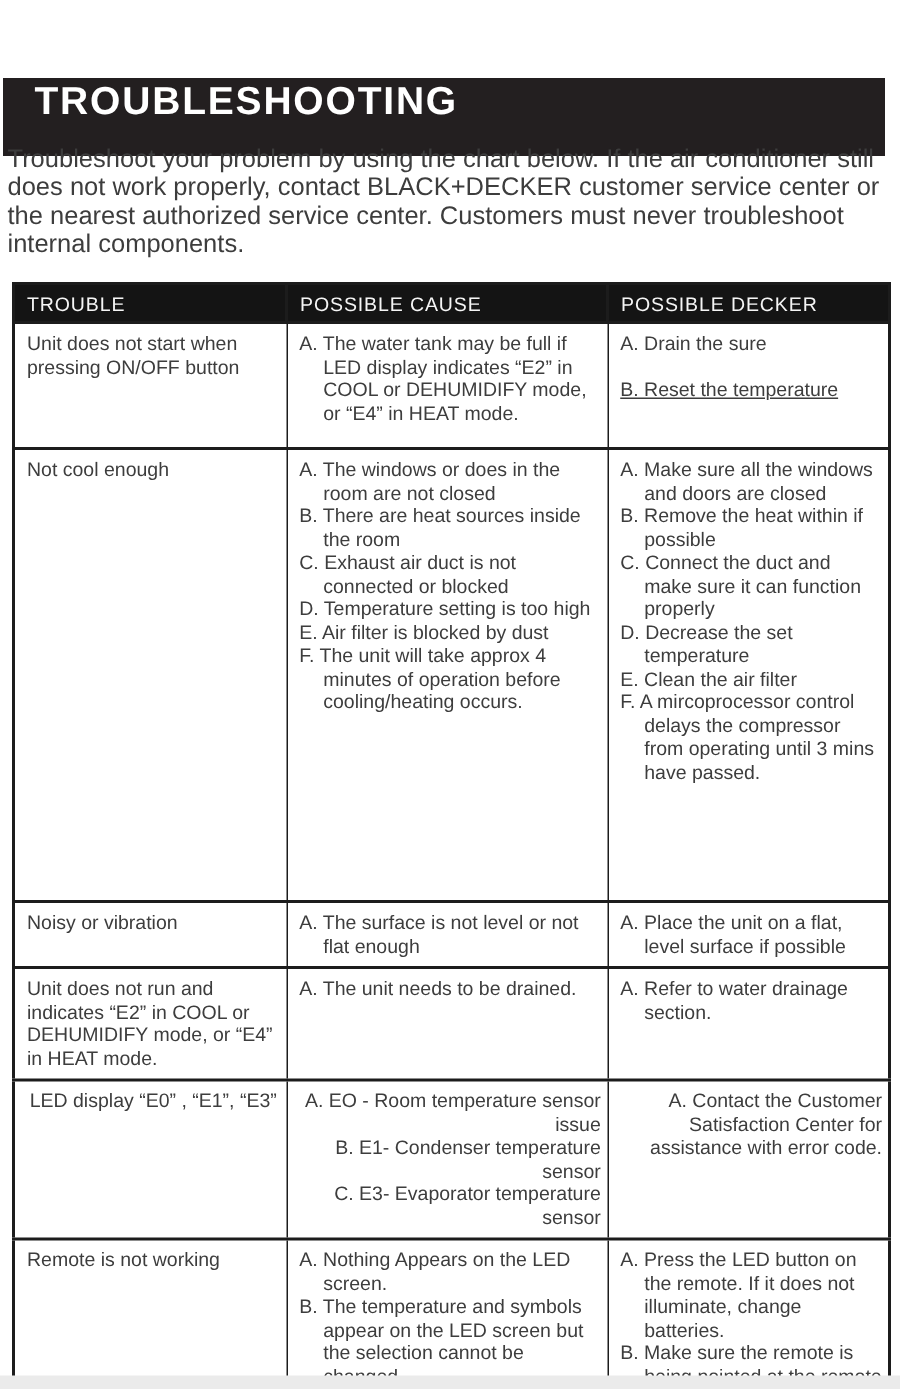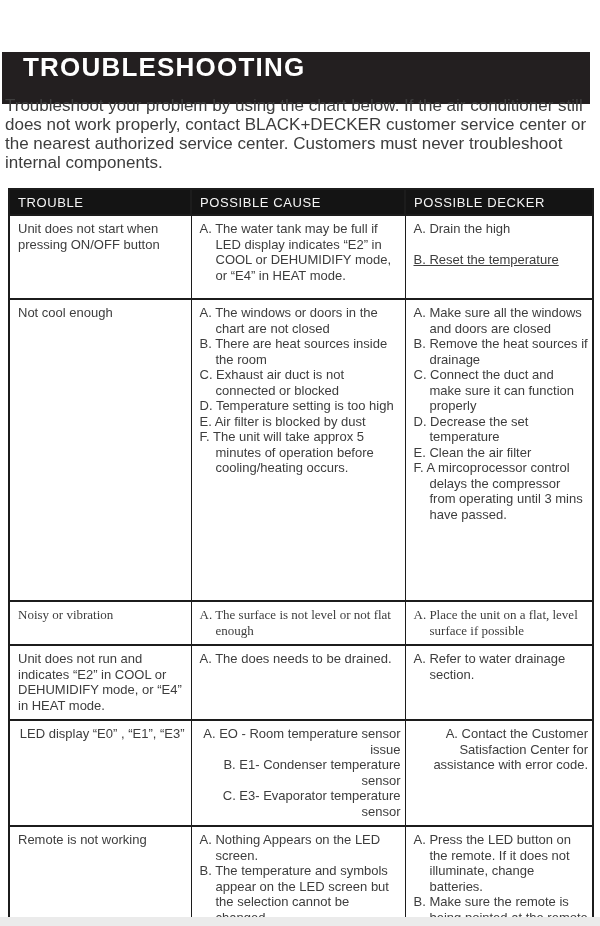--- a/index.html
+++ b/index.html
@@ -68,21 +68,21 @@
     border-right: 1.5px solid var(--border);
     vertical-align: top;
     padding: 5px 4px 6px 8px;
     font-size: 13px;
     line-height: 15.5px;
     color: var(--text);
   }
   table.ts { border: 2px solid var(--border); }
   tbody tr:nth-child(1) { height: 84px; }
   tbody tr:nth-child(2) { height: 302px; }
-  tbody tr:nth-child(3) { height: 38px; font-family: Liberation Serif, serif; }
+  tbody tr:nth-child(3) { height: 38px; }
   tbody tr:nth-child(4) { height: 69px; margin-top: 39px; }
   tbody tr:nth-child(5) { height: 100px; text-align: right; }
   tbody tr:nth-child(6) { height: 156px; }
   .li {
     padding-left: 16px;
     text-indent: -16px;
   }
   td.spaced .li + .li { margin-top: 15px; text-decoration: underline; }
   .cell-text { padding-right: 2px; }
   .page-edge {
@@ -117,39 +117,39 @@
     </thead>
     <tbody>
         <tr>
           <td>
             <div class="cell-text">Unit does not start when pressing ON/OFF button</div>
           </td>
           <td>
             <div class="li">A. The water tank may be full if LED display indicates “E2” in COOL or DEHUMIDIFY mode, or “E4” in HEAT mode.</div>
           </td>
           <td class="spaced">
-            <div class="li">A. Drain the high</div>
+            <div class="li">A. Drain the sure</div>
             <div class="li">B. Reset the temperature</div>
           </td>
         </tr>
         <tr>
           <td>
             <div class="cell-text">Not cool enough</div>
           </td>
           <td>
-            <div class="li">A. The windows or doors in the chart are not closed</div>
+            <div class="li">A. The windows or does in the room are not closed</div>
             <div class="li">B. There are heat sources inside the room</div>
             <div class="li">C. Exhaust air duct is not connected or blocked</div>
             <div class="li">D. Temperature setting is too high</div>
             <div class="li">E. Air filter is blocked by dust</div>
-            <div class="li">F. The unit will take approx 5 minutes of operation before cooling/heating occurs.</div>
+            <div class="li">F. The unit will take approx 4 minutes of operation before cooling/heating occurs.</div>
           </td>
           <td>
             <div class="li">A. Make sure all the windows and doors are closed</div>
-            <div class="li">B. Remove the heat sources if drainage</div>
+            <div class="li">B. Remove the heat within if possible</div>
             <div class="li">C. Connect the duct and make sure it can function properly</div>
             <div class="li">D. Decrease the set temperature</div>
             <div class="li">E. Clean the air filter</div>
             <div class="li">F. A mircoprocessor control delays the compressor from operating until 3 mins have passed.</div>
           </td>
         </tr>
         <tr>
           <td>
             <div class="cell-text">Noisy or vibration</div>
           </td>
@@ -158,21 +158,21 @@
           </td>
           <td>
             <div class="li">A. Place the unit on a flat, level surface if possible</div>
           </td>
         </tr>
         <tr>
           <td>
             <div class="cell-text">Unit does not run and indicates “E2” in COOL or DEHUMIDIFY mode, or “E4” in HEAT mode.</div>
           </td>
           <td>
-            <div class="li">A. The does needs to be drained.</div>
+            <div class="li">A. The unit needs to be drained.</div>
           </td>
           <td>
             <div class="li">A. Refer to water drainage section.</div>
           </td>
         </tr>
         <tr>
           <td>
             <div class="cell-text">LED display “E0” , “E1”, “E3”</div>
           </td>
           <td>

